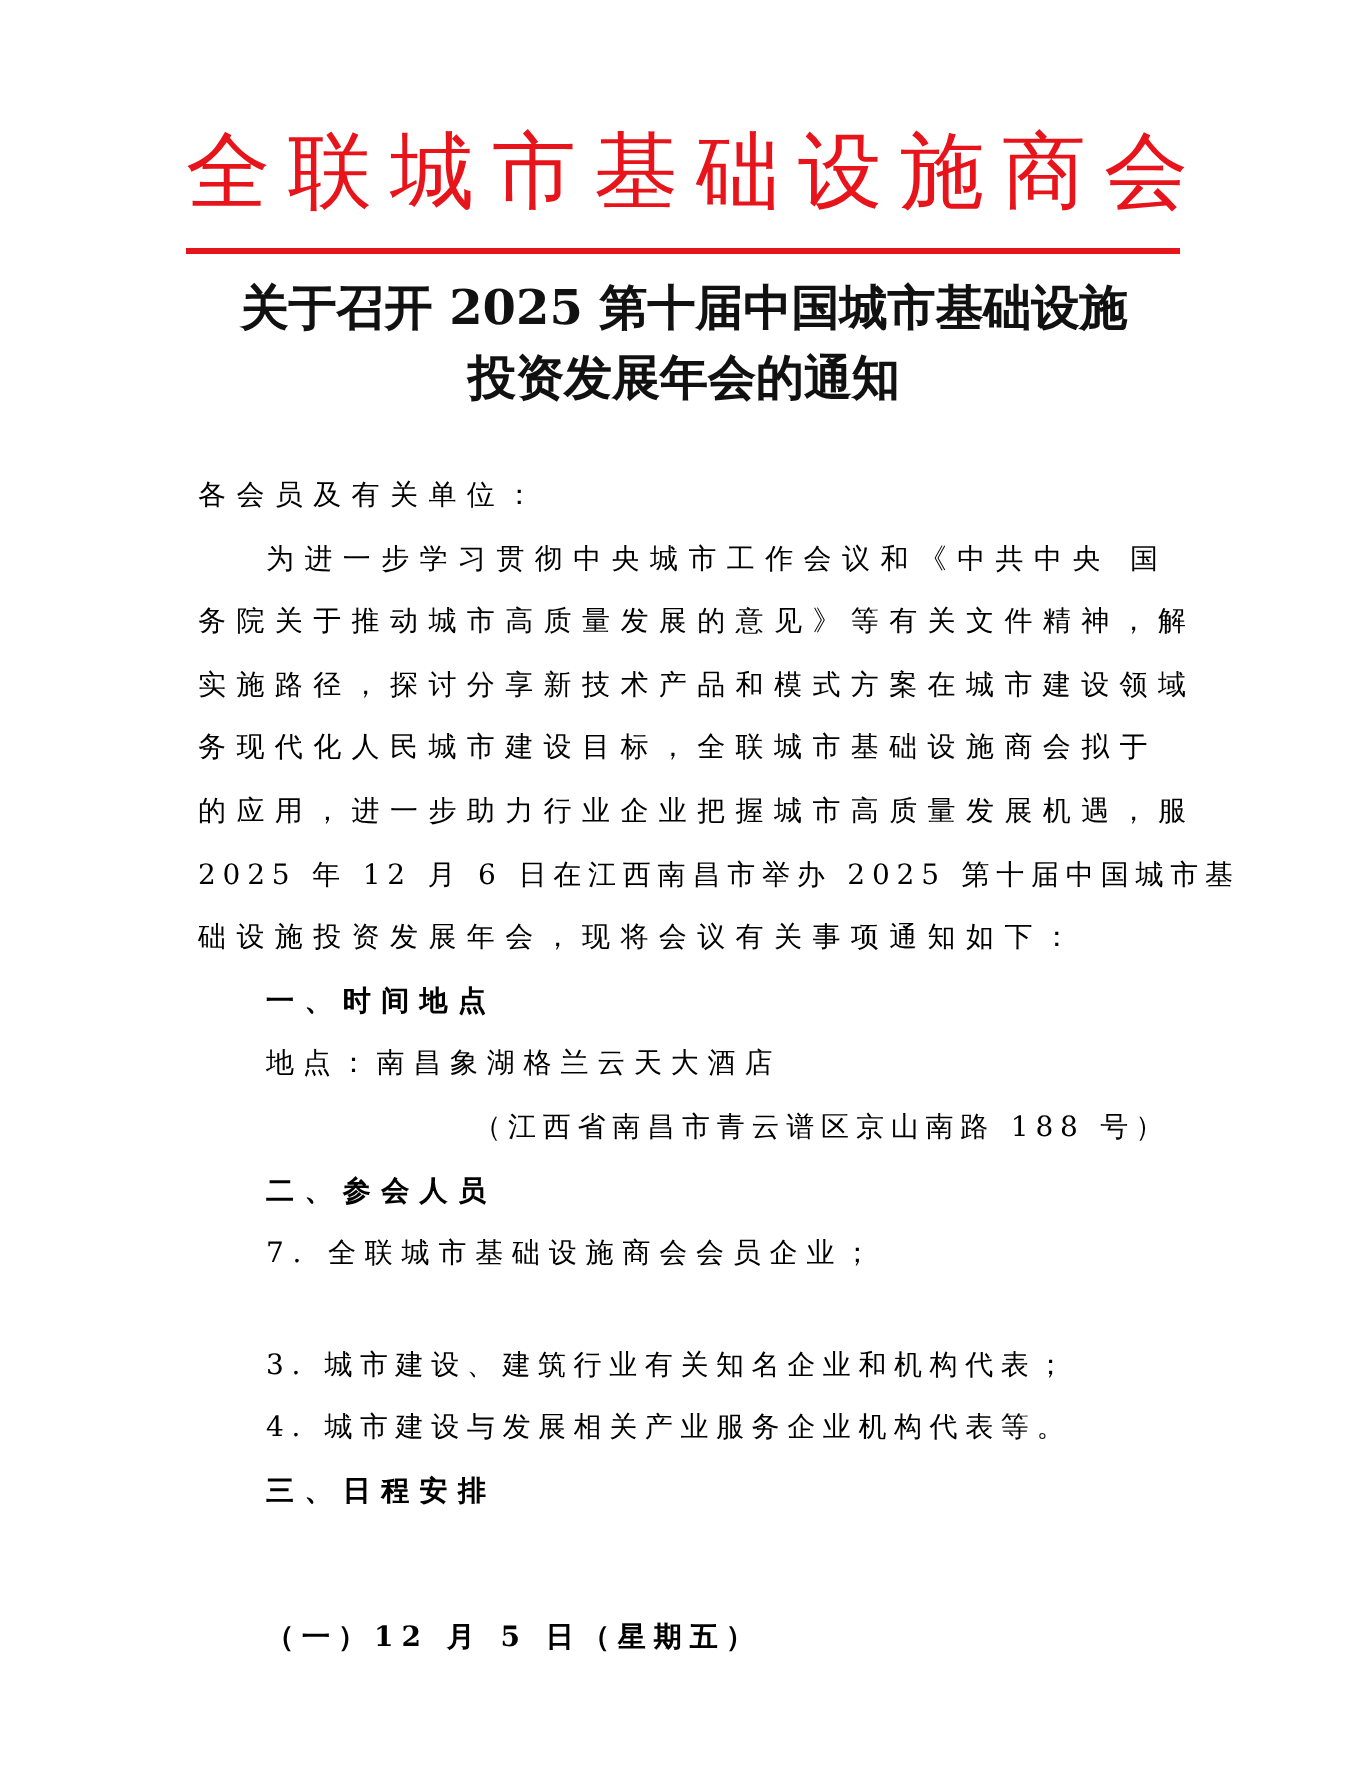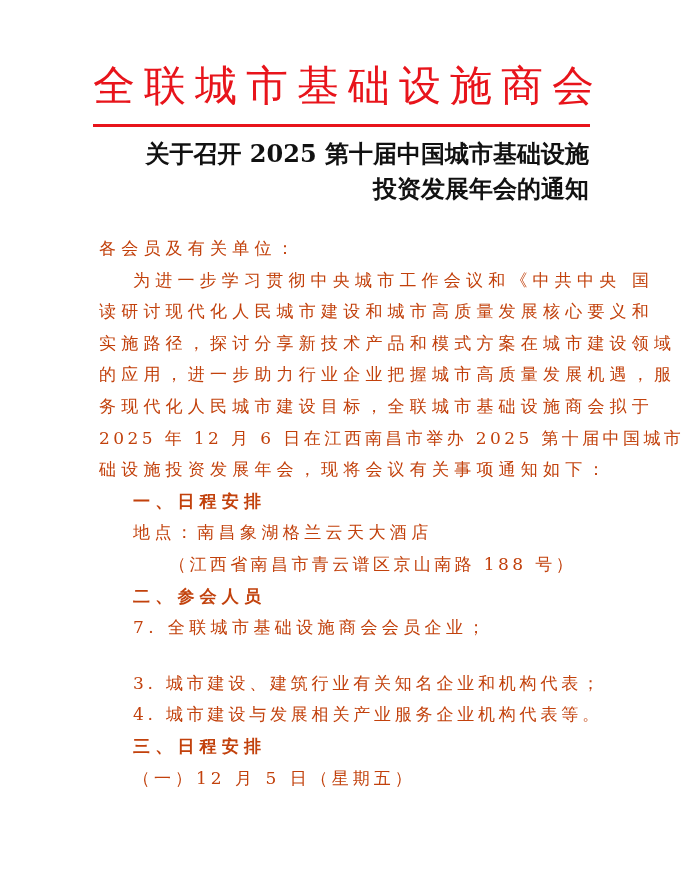--- a/index.html
+++ b/index.html
@@ -42,66 +42,66 @@
     left: 95px;
     top: 136px;
     width: 494px;
     text-align: center;
     font-family: "DejaVu Serif", "Liberation Serif", serif;
     font-weight: bold;
     font-size: 24px;
     line-height: 35px;
     color: #111;
   }
-  .doc-title div { white-space: nowrap; text-align: right; }
+  .doc-title div { white-space: nowrap; }
   .body {
     position: absolute;
     left: 99px;
     top: 233px;
     width: 486px;
-    font-size: 17px;
+    font-size: 14px;
     line-height: 31.6px;
     letter-spacing: 5.2px;
-    color: #c2410c;
+    color: #000000;
   }
   .line { white-space: nowrap; height: 31.6px; }
   .indent { padding-left: 34px; }
-  .indent2 { padding-left: 70px; }
+  .indent2 { padding-left: 70px; text-align: right; }
   .heading { font-weight: bold; padding-left: 34px; }
-  .sub-heading { font-weight: normal; padding-left: 34px; letter-spacing: 4px; }
+  .sub-heading { font-weight: bold; padding-left: 34px; letter-spacing: 4px; margin-top: 41px; }
   .item { padding-left: 34px; letter-spacing: 4.4px; }
 </style>
 </head>
 <body>
 
 <div>
   <div class="header-title">全联城市基础设施商会</div>
   <div class="header-rule"></div>
 </div>
 
 <div class="doc-title">
   <div>关于召开 2025 第十届中国城市基础设施</div>
   <div>投资发展年会的通知</div>
 </div>
 
 <div class="body">
   <div class="line">各会员及有关单位：</div>
 
   <div>
     <div class="line indent">为进一步学习贯彻中央城市工作会议和《中共中央 国</div>
-    <div class="line">读研讨现代化人民城市建设和城市高质量发展核心要义和</div>
+    <div class="line">务院关于推动城市高质量发展的意见》等有关文件精神，解</div>
     <div class="line">实施路径，探讨分享新技术产品和模式方案在城市建设领域</div>
+    <div class="line">务现代化人民城市建设目标，全联城市基础设施商会拟于</div>
     <div class="line">的应用，进一步助力行业企业把握城市高质量发展机遇，服</div>
-    <div class="line">务现代化人民城市建设目标，全联城市基础设施商会拟于</div>
     <div class="line" style="letter-spacing:3.4px;">2025 年 12 月 6 日在江西南昌市举办 2025 第十届中国城市基</div>
     <div class="line">础设施投资发展年会，现将会议有关事项通知如下：</div>
   </div>
 
   <div>
-    <div class="line heading">一、日程安排</div>
+    <div class="line heading">一、时间地点</div>
     <div class="line item">地点：南昌象湖格兰云天大酒店</div>
     <div class="line indent2" style="letter-spacing:3.4px;">（江西省南昌市青云谱区京山南路 188 号）</div>
   </div>
 
   <div>
     <div class="line heading">二、参会人员</div>
     <div class="line item">7. 全联城市基础设施商会会员企业；</div>
     <div class="line item" style="letter-spacing:3.8px;margin-top:24px;">3. 城市建设、建筑行业有关知名企业和机构代表；</div>
     <div class="line item" style="letter-spacing:3.8px;">4. 城市建设与发展相关产业服务企业机构代表等。</div>
   </div>

